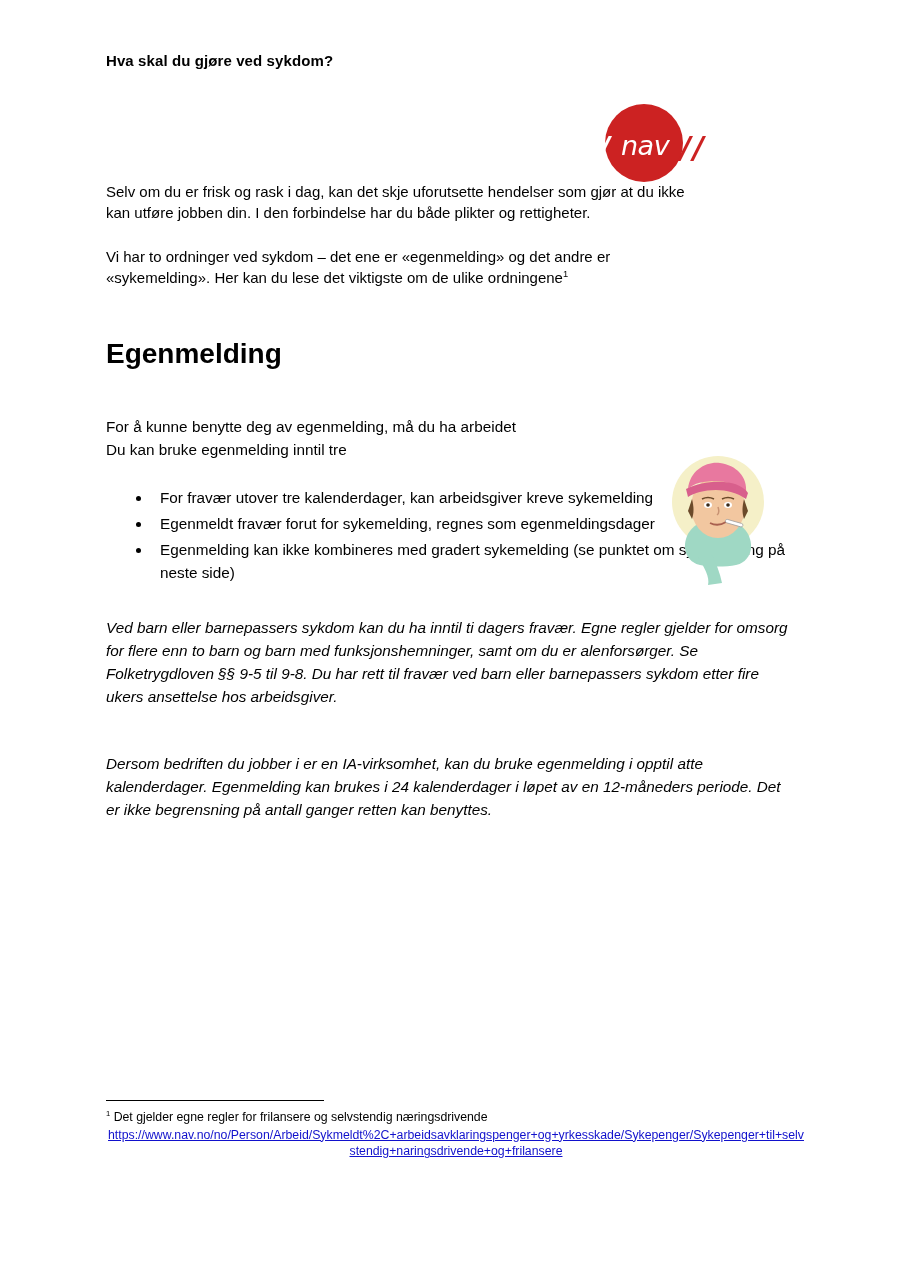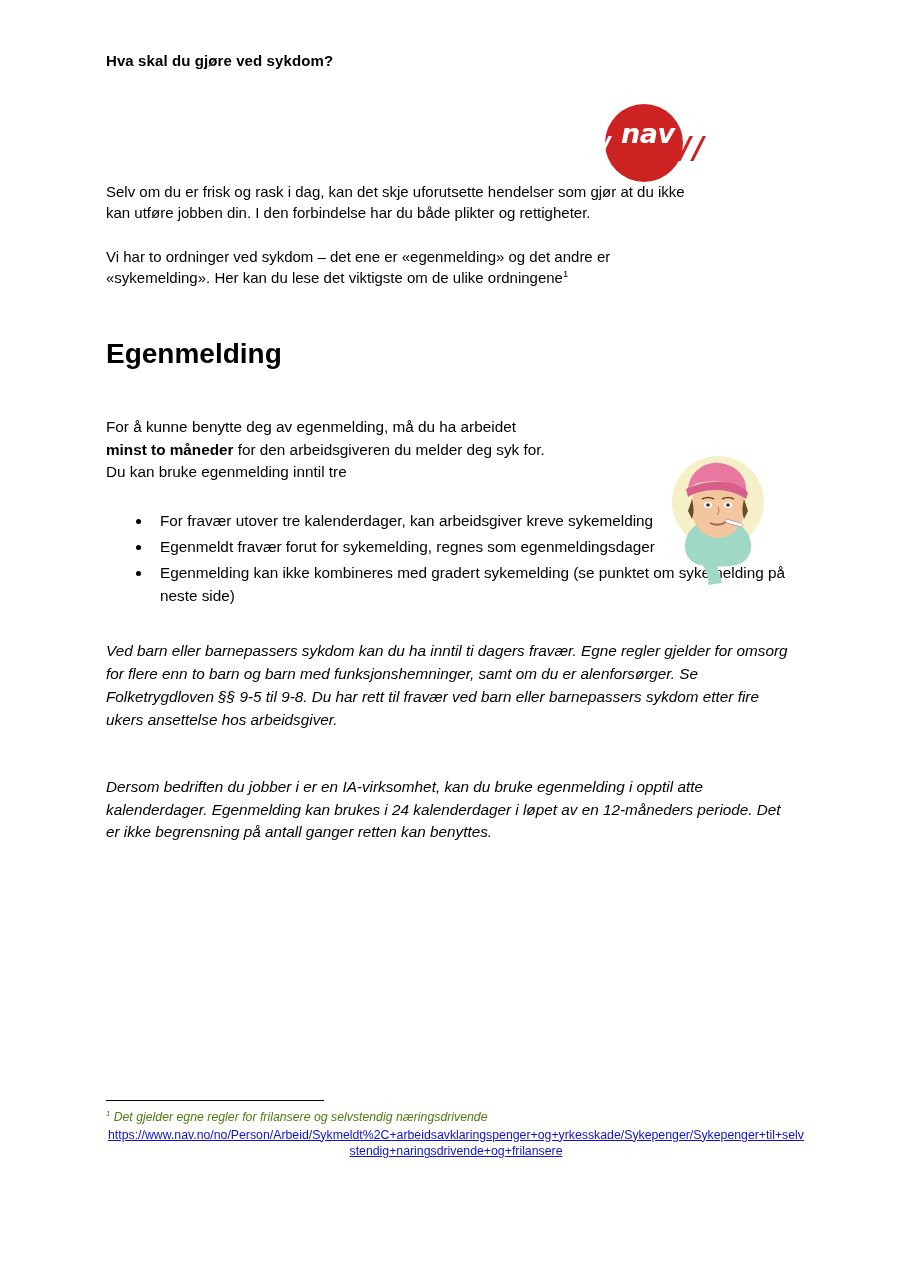--- a/index.html
+++ b/index.html
@@ -47,24 +47,24 @@
     left: 30px;
     top: 0;
     width: 78px;
     height: 78px;
     border-radius: 50%;
     background: #cc2222;
   }
   .logo-text {
     position: absolute;
     left: 46px;
-    top: 14px;
+    top: 26px;
     font-family: "DejaVu Sans", sans-serif;
     font-size: 27px;
-    font-weight: bold;
+    font-weight: normal;
     font-style: italic;
     color: #ffffff;
     letter-spacing: -0.5px;
   }
   .logo-slash {
     position: absolute;
     font-weight: bold;
     color: #cc2222;
     font-size: 30px;
     font-style: italic;
@@ -155,22 +155,21 @@
     font-size: 12.3px;
     line-height: 1.35;
   }
   .footnote .rule {
     width: 218px;
     height: 1px;
     background: #000000;
     margin-bottom: 8px;
   }
   .footnote .fn-text {
-    color: #4d7c0f;
-    font-style: italic;
+    color: #000000;
   }
   .footnote a {
     color: #1111cc;
     text-decoration: underline;
     word-break: break-all;
     display: block;
     margin-top: 1px;
     text-align: center;
   }
 </style>
@@ -185,21 +184,20 @@
 
     <div class="intro">
       <p>Selv om du er frisk og rask i dag, kan det skje uforutsette hendelser som gjør at du ikke kan utføre jobben din. I den forbindelse har du både plikter og rettigheter.</p>
       <p class="second"><span>Vi har to ordninger ved sykdom – det ene er «egenmelding» og det andre er «sykemelding». Her kan du lese det viktigste om de ulike ordningene</span><sup>1</sup></p>
     </div>
 
     <h2 class="section-title">Egenmelding</h2>
 
     <div class="body-block">
       <p>For å kunne benytte deg av egenmelding, må du ha arbeidet</p>
-      <p><span class="b">minst to måneder</span><span> for den arbeidsgiveren du melder deg syk for.</span></p>
       <p>Du kan bruke egenmelding inntil tre</p>
     </div>
 
     <ul class="bullets">
       <li>For fravær utover tre kalenderdager, kan arbeidsgiver kreve sykemelding</li>
       <li>Egenmeldt fravær forut for sykemelding, regnes som egenmeldingsdager</li>
       <li>Egenmelding kan ikke kombineres med gradert sykemelding (se punktet om sykemelding på neste side)</li>
     </ul>
 
     <div class="para-block">Ved barn eller barnepassers sykdom kan du ha inntil ti dagers fravær. Egne regler gjelder for omsorg for flere enn to barn og barn med funksjonshemninger, samt om du er alenforsørger. Se Folketrygdloven §§ 9-5 til 9-8. Du har rett til fravær ved barn eller barnepassers sykdom etter fire ukers ansettelse hos arbeidsgiver.</div>

